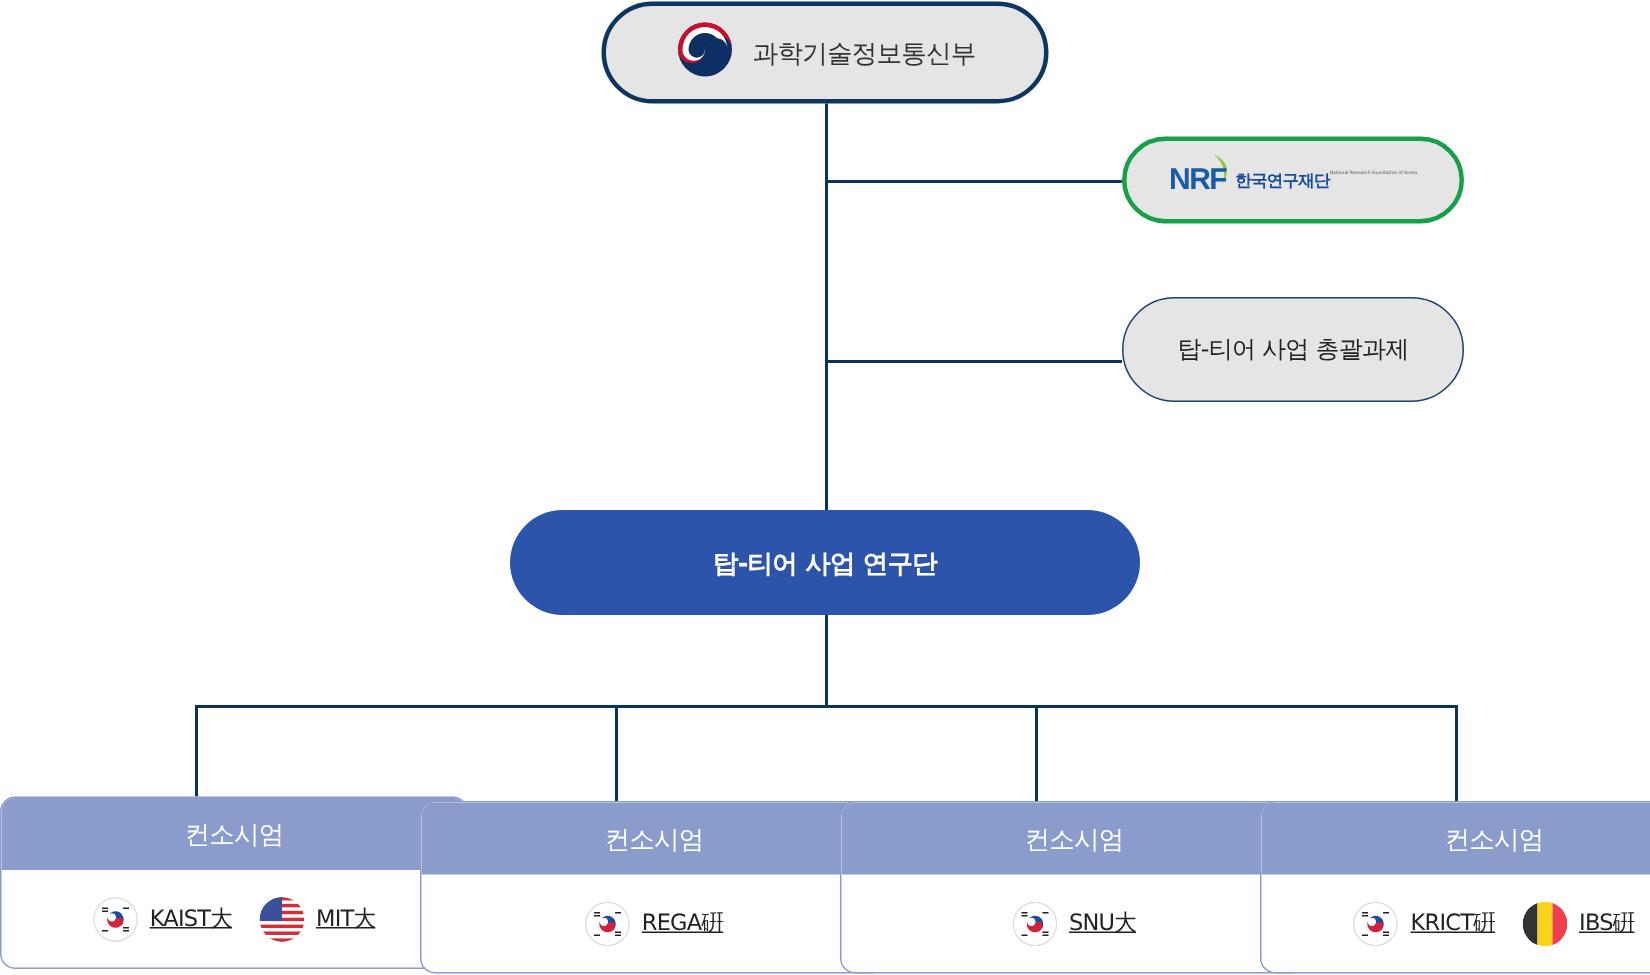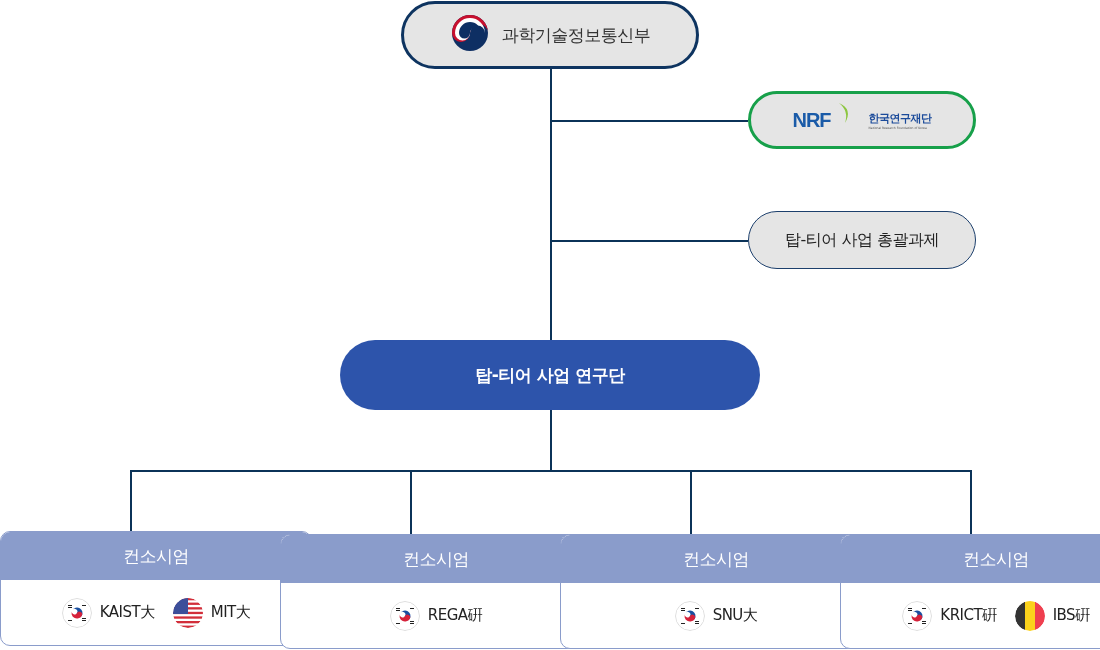--- a/index.html
+++ b/index.html
@@ -4,36 +4,36 @@
 <style>
   html, body { margin: 0; padding: 0; background: #ffffff; }
   body { width: 1100px; height: 650px; position: relative; overflow: hidden;
          font-family: "DejaVu Sans", "Liberation Sans", sans-serif; color: #222; }
   .line { position: absolute; background: #0b3358; }
   .pill { position: absolute; box-sizing: border-box; border-radius: 40px;
           display: flex; align-items: center; justify-content: center; background: #e5e5e5; }
   .ministry { left: 401px; top: 1px; width: 298px; height: 68px; border: 3px solid #0e3460; }
   .ministry .label { font-size: 17px; color: #333; margin-left: 12px; letter-spacing: -0.5px; }
   .nrf { left: 748px; top: 91px; width: 228px; height: 58px; border: 3px solid #17a04a; }
-  .overall { left: 748px; top: 211px; width: 228px; height: 58px; border: 1.5px solid #1c3f6c; }
+  .overall { left: 748px; top: 198px; width: 228px; height: 70px; border: 1.5px solid #1c3f6c; }
   .overall .label { font-size: 16px; color: #222; letter-spacing: -0.5px; }
   .main { left: 340px; top: 340px; width: 420px; height: 70px; background: #2d54ab; border-radius: 40px; text-align: center; }
   .main .label { color: #fff; font-size: 17px; font-weight: bold; letter-spacing: -0.5px; }
   .consortium { position: absolute; box-sizing: border-box; width: 312px; height: 115px;
                 border: 1.5px solid #8a9ccb; border-radius: 10px; overflow: hidden; background: #fff; }
   .consortium .head { height: 48px; background: #8a9ccb; color: #fff; font-size: 17px;
                       display: flex; align-items: center; justify-content: center; letter-spacing: -0.5px; }
-  .consortium .body { height: 65px; display: flex; align-items: center; justify-content: center; gap: 18px; }
+  .consortium .body { height: 65px; display: flex; align-items: center; justify-content: center; gap: 18px; text-decoration: underline; }
   .member { display: flex; align-items: center; gap: 8px; font-size: 15px; color: #222; letter-spacing: -0.5px; }
   .flag { width: 30px; height: 30px; border-radius: 50%; box-sizing: border-box; overflow: hidden;
           display: inline-block; position: relative; }
   .flag svg { display: block; }
-  .nrf-logo { display: flex; align-items: center; gap: 16px; }
+  .nrf-logo { display: flex; align-items: center; gap: 0; }
   .nrf-mark { font-weight: bold; font-size: 20px; color: #1a5ba8; font-family: "Liberation Sans", sans-serif; letter-spacing: -1px; position: relative; }
-  .nrf-text { display: flex; flex-direction: column; }
+  .nrf-text { display: flex; flex-direction: row; }
   .nrf-kr { font-size: 11px; font-weight: bold; color: #1a4a9a; letter-spacing: -0.5px; }
   .nrf-en { font-size: 3px; color: #555; }
 </style>
 </head>
 <body>
 
 <div class="line" style="left:550px;top:69px;width:1.5px;height:271px;"></div>
 <div class="line" style="left:550px;top:120px;width:198px;height:1.5px;"></div>
 <div class="line" style="left:550px;top:240px;width:198px;height:1.5px;"></div>
 <div class="line" style="left:550px;top:410px;width:1.5px;height:60px;"></div>

